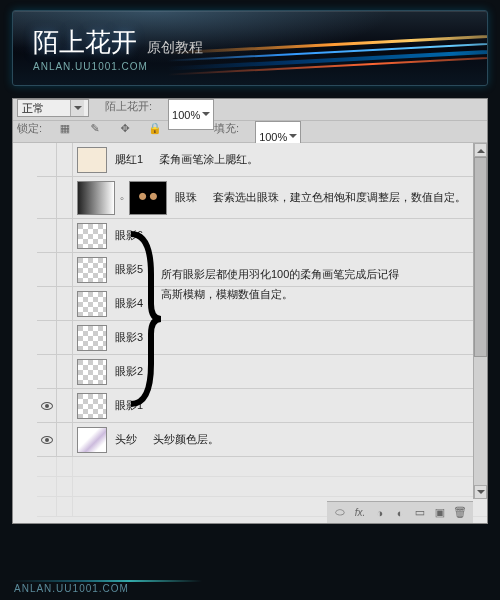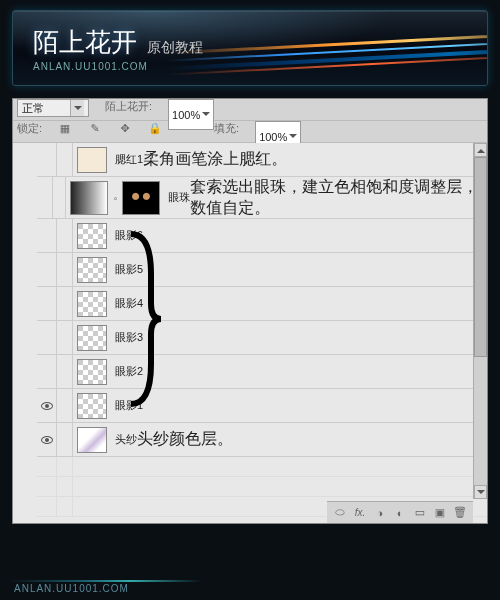--- a/index.html
+++ b/index.html
@@ -35,21 +35,21 @@
   .eye::after { content: ""; position: absolute; width: 4px; height: 4px; background: #555; border-radius: 50%; top: 1px; left: 3px; }
   .linkcol { width: 16px; height: 100%; border-right: 1px solid #ccc; }
   .thumb { width: 30px; height: 26px; margin: 0 4px; border: 1px solid #888; background: repeating-conic-gradient(#fff 0 25%, #ccc 0 50%) 0 0/10px 10px; flex-shrink: 0; }
   .thumb.big { width: 38px; height: 34px; }
   .thumb.peach { background: #f5ead8; }
   .thumb.gradient { background: linear-gradient(90deg,#222,#fff); }
   .thumb.black { background: #000; position: relative; }
   .thumb.black::after { content: ""; position: absolute; inset: 0; background: radial-gradient(circle at 35% 45%, #c96 0 3px, transparent 4px), radial-gradient(circle at 65% 45%, #c96 0 3px, transparent 4px); }
   .thumb.veil { background: linear-gradient(135deg,#fff 40%,#cbd 60%,#fff 80%); }
   .lname { font-size: 11px; margin-left: 4px; white-space: nowrap; }
-  .ldesc { font-size: 16px; margin-left: 0; }
+  .ldesc { font-size: 11px; margin-left: 16px; }
   .empty-row { height: 20px; border-bottom: 1px solid #ddd; display: flex; }
   .empty-row .vis { border-right: 1px solid #ddd; }
   .empty-row .linkcol { border-right: 1px solid #ddd; }
   
   .scrollbar { position: absolute; right: 0; top: 0; bottom: 24px; width: 14px; background: #d0d0d0; border-left: 1px solid #aaa; }
   .sb-btn { height: 14px; background: #ddd; border: 1px solid #aaa; display: flex; align-items: center; justify-content: center; }
   .sb-btn::after { content: ""; border: 4px solid transparent; }
   .sb-btn.up::after { border-bottom-color: #555; margin-bottom: 3px; }
   .sb-btn.down { position: absolute; bottom: 0; width: 100%; }
   .sb-btn.down::after { border-top-color: #555; margin-top: 3px; }
@@ -182,20 +182,22 @@
         <div class="vis"></div>
         <div class="linkcol"></div>
       </div>
 
     <div class="brace">
       <svg viewBox="0 0 40 180">
           <path d="M30,5 Q10,5 10,45 L10,75 Q10,90 0,90 Q10,90 10,105 L10,135 Q10,175 30,175" fill="none" stroke="#000" stroke-width="6" transform="scale(-1,1) translate(-40,0)"></path>
         </svg>
     </div>
     <div class="annotation">
+      <div>所有眼影层都使用羽化100的柔角画笔完成后记得</div>
+      <div>高斯模糊，模糊数值自定。</div>
     </div>
 
     <div class="scrollbar">
       <div class="sb-btn up"></div>
       <div class="sb-thumb"></div>
       <div class="sb-btn down"></div>
     </div>
 
     <div class="btm">
       <span class="icon">⬭</span>

